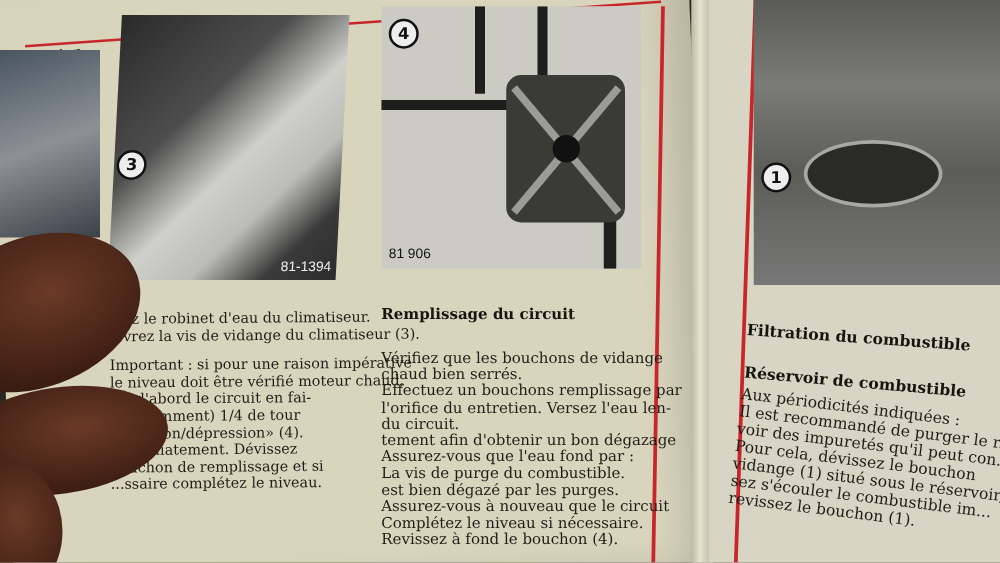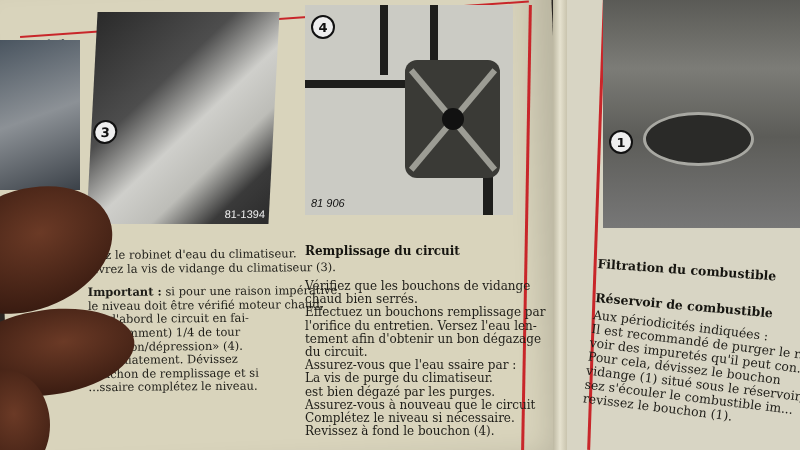--- a/index.html
+++ b/index.html
@@ -17,21 +17,21 @@
   .callout{position:absolute;width:20px;height:20px;border-radius:50%;border:2px solid #111;background:#eee;color:#111;font:bold 13px "DejaVu Sans",sans-serif;display:flex;align-items:center;justify-content:center;}
   .photo-code{position:absolute;font:11px "Liberation Sans",sans-serif;}
   .radiator{position:absolute;left:100px;top:55px;width:95px;height:118px;background:#3a3a36;border-radius:12px;}
   .radiator::before,.radiator::after{content:"";position:absolute;left:45px;top:-5px;width:6px;height:130px;background:#9c9c94;}
   .radiator::before{transform:rotate(40deg);} .radiator::after{transform:rotate(-40deg);}
   .cap{position:absolute;left:137px;top:103px;width:22px;height:22px;border-radius:50%;background:#111;z-index:2;}
   .hose{position:absolute;background:#1e1e1c;}
   .tank-hole{position:absolute;left:40px;top:112px;width:105px;height:48px;border-radius:50%;background:#2a2a28;border:3px solid #a8a8a2;}
   .text{position:absolute;color:#1e1d18;font-size:11.5px;line-height:13.6px;white-space:nowrap;}
   .text p{margin:0;}
-  .bold{font-weight:bold;}
+  .bold{font-weight:normal;}
   .section-title{position:absolute;font-weight:bold;color:#161510;}
   .header-label{position:absolute;left:8px;top:40px;font:bold italic 11px "DejaVu Sans",sans-serif;color:#1d2a38;transform:rotate(-10deg);}
   .finger{position:absolute;background:radial-gradient(ellipse at 60% 40%,#6b3a26,#3c1d12 70%,#1f0f09);border-radius:50%;}
 </style>
 </head>
 <body>
 
 <div class="scene">
 
   <div class="page-left"></div>
@@ -52,21 +52,21 @@
   </div>
 
   <div class="photo photo-4">
     <div class="hose" style="left:75px;top:0;width:8px;height:70px;"></div>
     <div class="hose" style="left:125px;top:0;width:8px;height:60px;"></div>
     <div class="hose" style="left:0;top:75px;width:110px;height:8px;"></div>
     <div class="hose" style="left:178px;top:170px;width:10px;height:40px;"></div>
     <div class="radiator"></div>
     <div class="cap"></div>
     <div class="callout" style="left:6px;top:10px;">4</div>
-    <span class="photo-code" style="left:6px;bottom:6px;color:#111;font-style:italic;">81 906</span>
+    <span class="photo-code" style="left:6px;bottom:6px;color:#111;">81 906</span>
   </div>
 
   <div class="photo photo-1">
     <div class="tank-hole"></div>
     <div class="callout" style="left:6px;top:130px;">1</div>
   </div>
 
   <div class="text" style="left:88px;top:248px;transform:rotate(-0.5deg);">
     <p>...ez le robinet d'eau du climatiseur.</p>
     <p>...vrez la vis de vidange du climatiseur (3).</p>
@@ -80,24 +80,24 @@
     <p>bouchon de remplissage et si</p>
     <p>...ssaire complétez le niveau.</p>
   </div>
 
   <div class="section-title" style="left:305px;top:244px;font-size:12px;text-align:right;">Remplissage du circuit</div>
   <div class="text" style="left:305px;top:280px;font-size:12px;line-height:13.2px;">
     <p>Vérifiez que les bouchons de vidange</p>
     <p>chaud bien serrés.</p>
     <p>Effectuez un bouchons remplissage par</p>
     <p>l'orifice du entretien. Versez l'eau len-</p>
+    <p>du circuit.</p>
     <p>tement afin d'obtenir un bon dégazage</p>
-    <p>du circuit.</p>
-    <p>Assurez-vous que l'eau ssaire par :</p>
-    <p>La vis de purge du climatiseur.</p>
+    <p>Assurez-vous que l'eau fond par :</p>
+    <p>La vis de purge du combustible.</p>
     <p>est bien dégazé par les purges.</p>
     <p>Assurez-vous à nouveau que le circuit</p>
     <p>Complétez le niveau si nécessaire.</p>
     <p>Revissez à fond le bouchon (4).</p>
   </div>
 
   <div class="section-title" style="left:598px;top:256px;font-size:12.5px;transform:rotate(4deg);transform-origin:0 0;">Filtration du combustible</div>
   <div class="section-title" style="left:596px;top:290px;font-size:12.5px;transform:rotate(5deg);transform-origin:0 0;">Réservoir de combustible</div>
   <div class="text" style="left:594px;top:308px;font-size:12.5px;line-height:14px;transform:rotate(7deg);transform-origin:0 0;">
     <p>Aux périodicités indiquées :</p>

